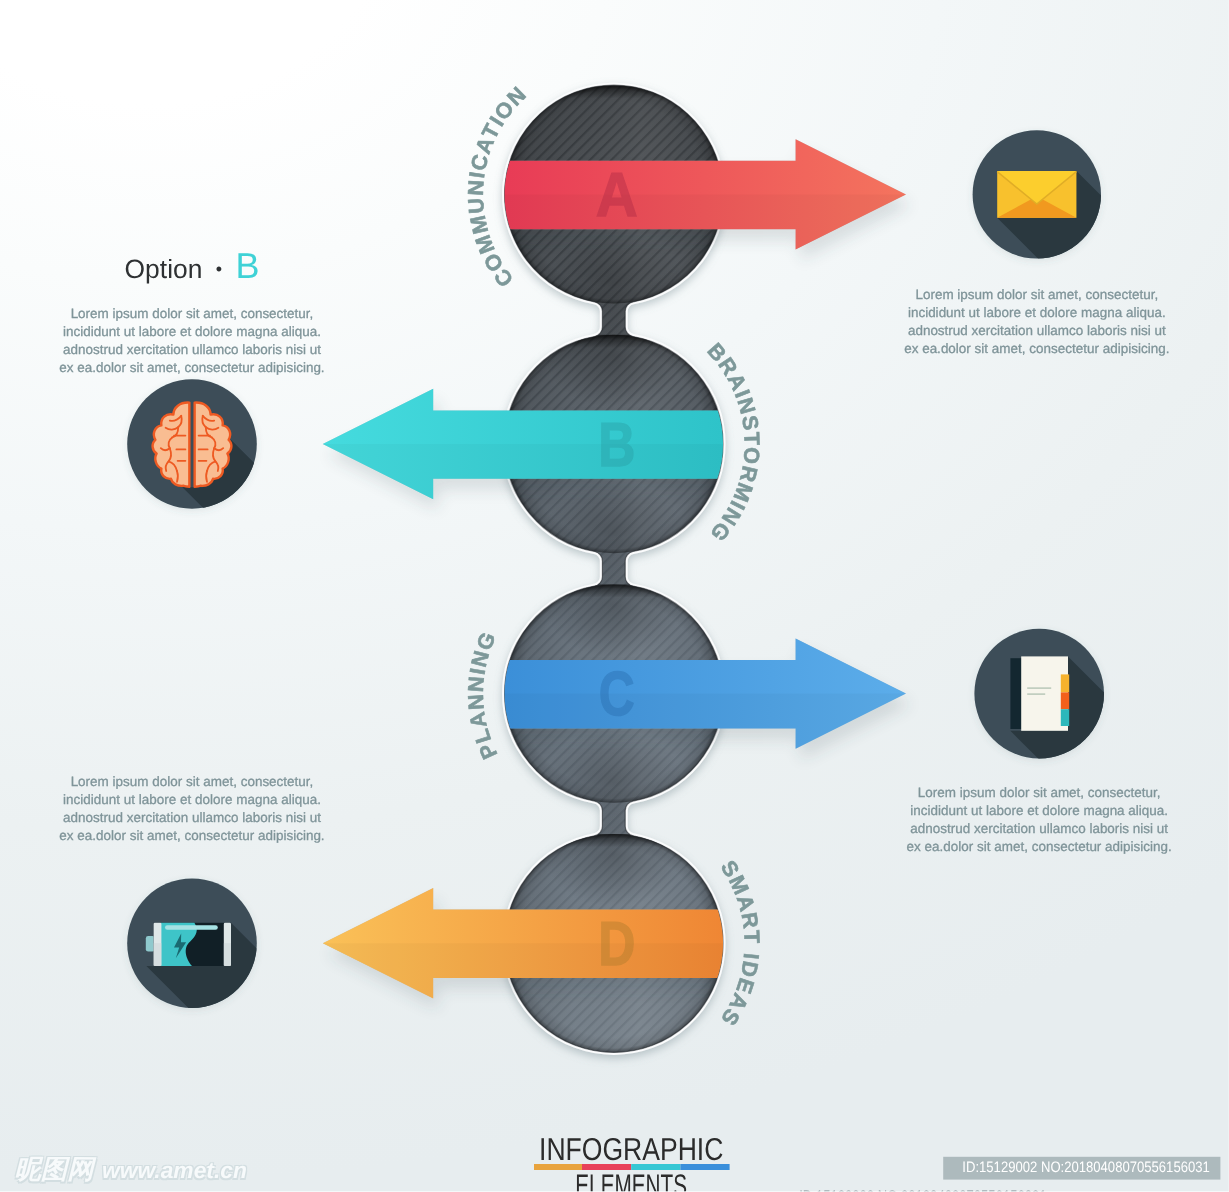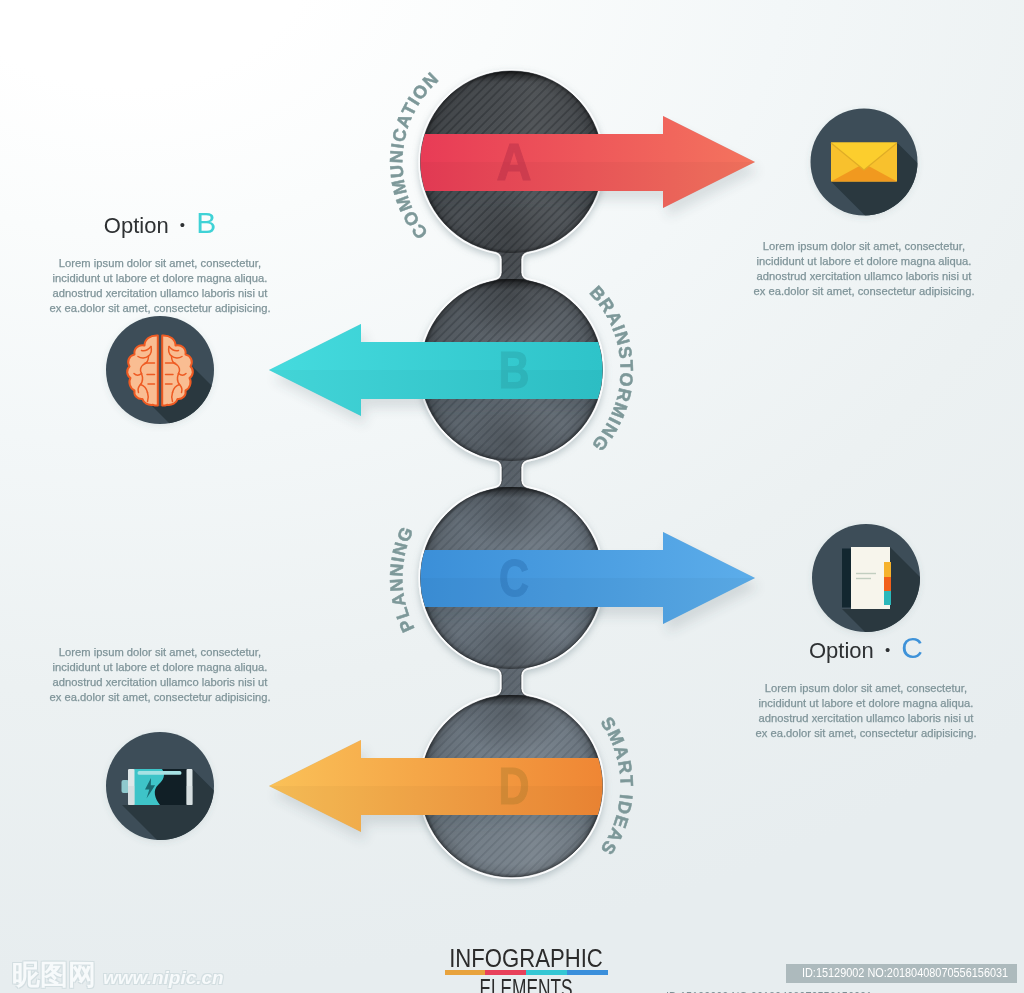--- a/index.html
+++ b/index.html
@@ -21,21 +21,21 @@
              -webkit-text-stroke:0.25px #7f9499;}
 
   
   #footer{position:absolute;left:28px;right:0;top:948px;text-align:center;}
   #footer .l1{font-size:26.4px;color:#2b2b2b;line-height:20px;transform:scaleX(.838);}
   #footer .bars{width:163px;height:5px;margin:2px auto 0;display:flex;}
   #footer .bars i{flex:1;height:100%;display:block;}
   #footer .l2{font-size:26px;color:#2b2b2b;line-height:20px;margin-top:3px;transform:scaleX(.665);}
   #wm{position:absolute;left:12px;top:962px;display:flex;align-items:baseline;
       color:#f7fafb;}
-  #wm .cn{font-size:28px;font-weight:700;letter-spacing:0px;line-height:25px;
+  #wm .cn{font-size:22px;font-weight:700;font-style:italic;letter-spacing:0px;line-height:25px;
           text-shadow:1px 1px 0 #d3dee1,-1px -1px 0 #d3dee1,1px -1px 0 #d3dee1,-1px 1px 0 #d3dee1;}
   #wm .url{font-size:19px;font-weight:700;font-style:italic;margin-left:7px;line-height:25px;
           text-shadow:1px 1px 0 #d3dee1,-1px -1px 0 #d3dee1,1px -1px 0 #d3dee1,-1px 1px 0 #d3dee1;}
   #idlabel{position:absolute;right:7px;top:964px;width:231px;height:19px;
            background:#adbabd;color:#ffffff;font-size:12.6px;letter-spacing:0px;
            line-height:19px;text-align:center;overflow:hidden;white-space:nowrap;}
   #idlabel .t{display:inline-block;transform:scaleX(.866);}
   #idlabel2{position:absolute;left:650px;top:988px;color:#7d8f95;font-size:12.6px;
            letter-spacing:0px;line-height:19px;white-space:nowrap;}
   #idlabel2 .t{display:inline-block;transform:scaleX(.866);}
@@ -292,25 +292,20 @@
 <span class="let" style="color: rgb(63, 210, 214);">B</span>
 </div>
 <div class="body">
 <div>Lorem ipsum dolor sit amet, consectetur,</div>
 <div>incididunt ut labore et dolore magna aliqua.</div>
 <div>adnostrud xercitation ullamco laboris nisi ut</div>
 <div>ex ea.dolor sit amet, consectetur adipisicing.</div>
 </div>
     </div>
 <div class="opt" id="optC" style="left:716px;top:636px">
-<div class="title">
-<span>Option</span>
-<span class="dot">•</span>
-<span class="let" style="color: rgb(62, 146, 217);">C</span>
-</div>
 <div class="body">
 <div>Lorem ipsum dolor sit amet, consectetur,</div>
 <div>incididunt ut labore et dolore magna aliqua.</div>
 <div>adnostrud xercitation ullamco laboris nisi ut</div>
 <div>ex ea.dolor sit amet, consectetur adipisicing.</div>
 </div>
     </div>
 <div class="opt" id="optD" style="left:10px;top:627px">
 <div class="body">
 <div>Lorem ipsum dolor sit amet, consectetur,</div>
@@ -324,18 +319,18 @@
 <div class="bars">
 <i style="background: rgb(232, 163, 61);"></i>
 <i style="background: rgb(232, 65, 90);"></i>
 <i style="background: rgb(53, 199, 212);"></i>
 <i style="background: rgb(58, 143, 219);"></i>
 </div>
 <div class="l2">ELEMENTS</div>
 </div>
 <div id="wm">
 <span class="cn">昵图网</span>
-<span class="url">www.nipic.cn</span>
+<span class="url">www.amet.cn</span>
 </div>
 <div id="idlabel"><span class="t">ID:15129002 NO:20180408070556156031</span></div>
 <div id="idlabel2"><span class="t">ID:15129002 NO:20180408070556156031</span></div>
 
 </div>
 
 </body></html>

